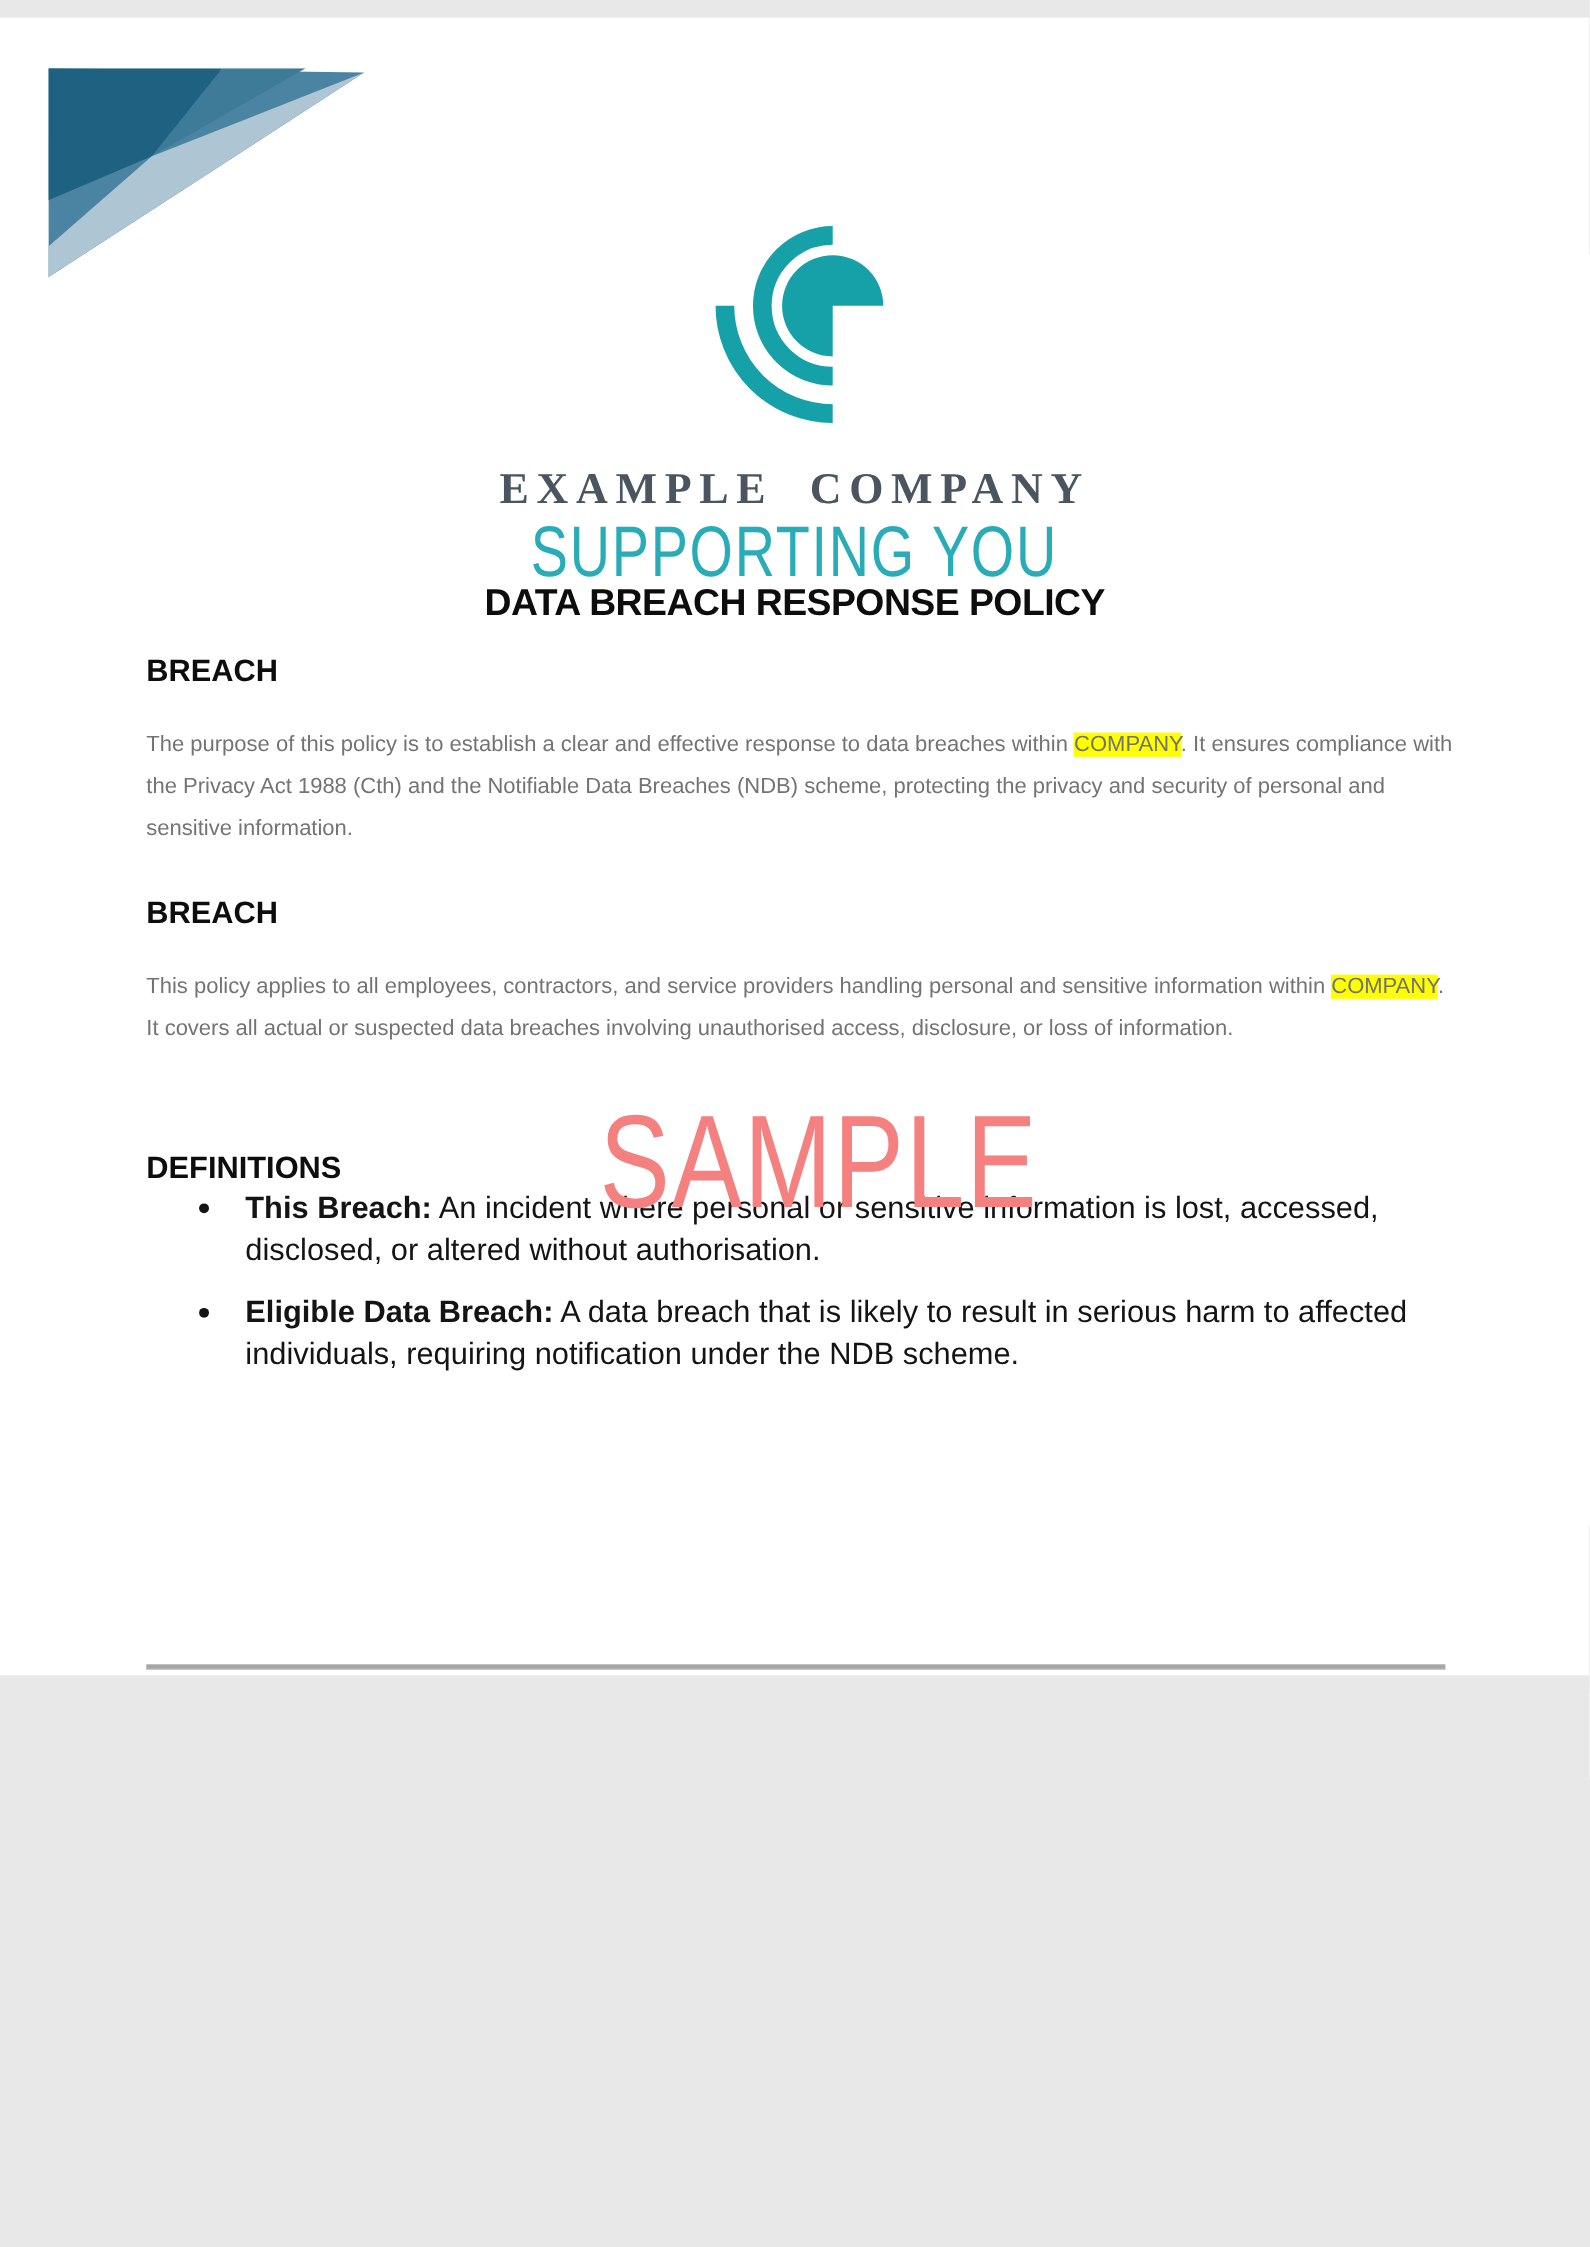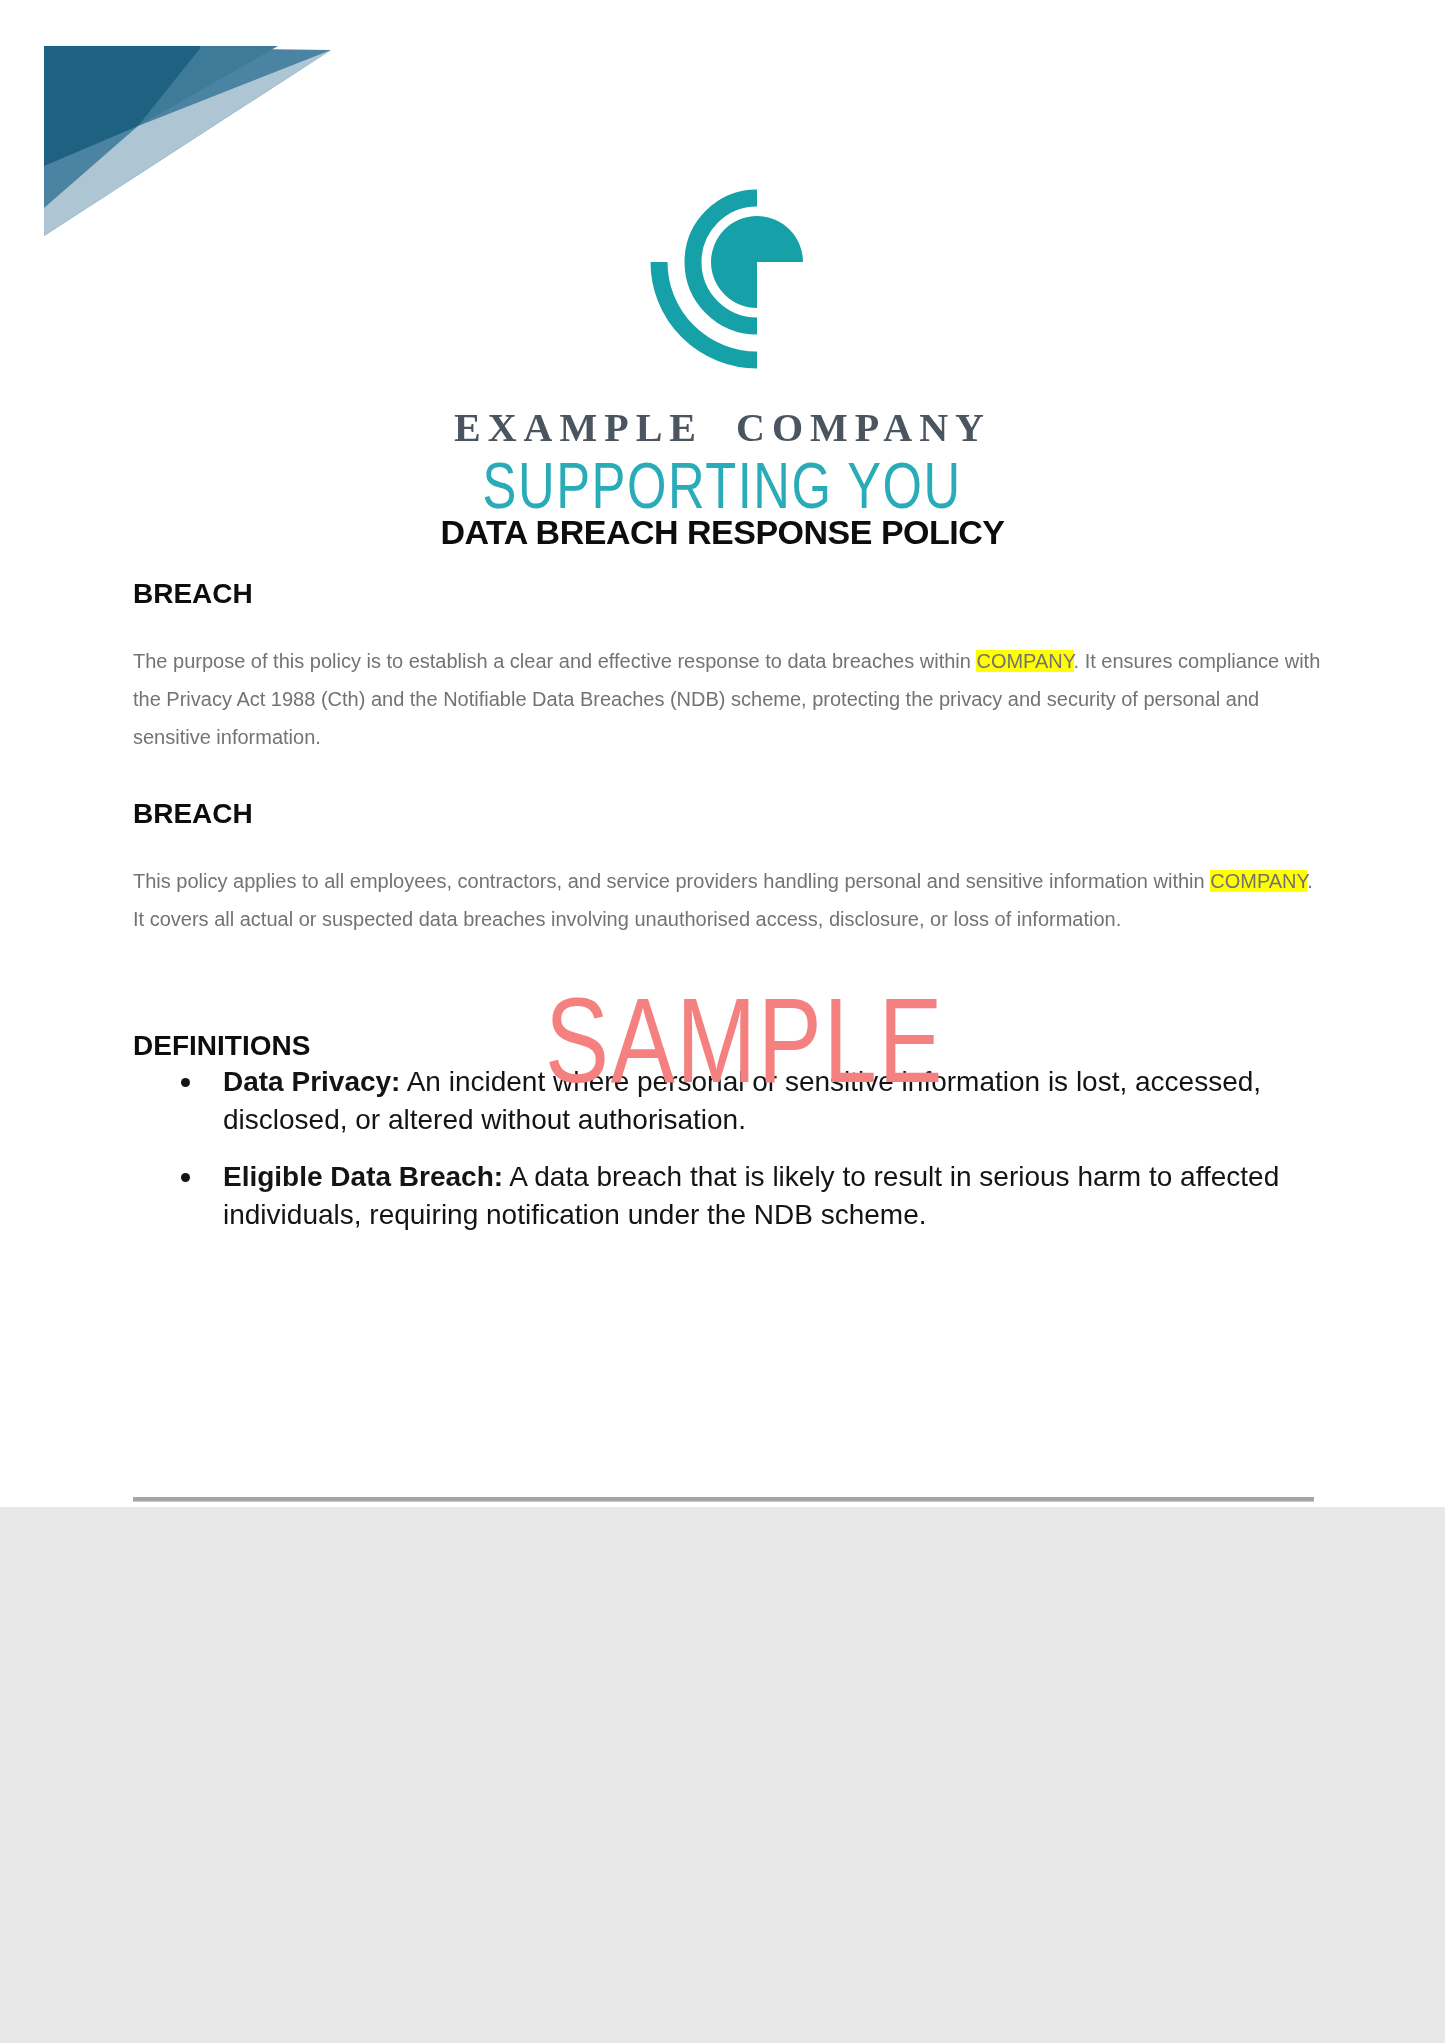--- a/index.html
+++ b/index.html
@@ -1,19 +1,19 @@
 <!DOCTYPE html>
 <html><head>
 <meta charset="utf-8">
 <style>
   html,body{margin:0;padding:0;background:#e8e8e8;}
   .page{
     position:relative;
     width:1445px;height:1507px;
-    margin:0 auto;
+    margin:16px auto;
     background:#ffffff;
     font-family:"Liberation Sans", sans-serif;
     color:#111;
     overflow:hidden;
   }
   .corner-accent{position:absolute;left:44px;top:46px;}
   .logo{position:absolute;left:637px;top:142px;}
   .brand{
     position:absolute;left:0;right:0;top:404px;
     text-align:center;
@@ -135,21 +135,21 @@
   <p class="para p-scope"><span>This policy applies to all employees, contractors, and service providers handling personal and sensitive information within </span><span class="hl">COMPANY</span><span>. It covers all actual or suspected data breaches involving unauthorised access, disclosure, or loss of information.</span></p>
 
   <div class="watermark">
     <span class="squeeze">SAMPLE</span>
   </div>
 
   <div class="section-heading h-definitions">DEFINITIONS</div>
   <ul class="def-list">
 
       <li>
-        <span class="def-term">Data Privacy:</span>
+        <span class="def-term">This Breach:</span>
         <span>An incident where personal or sensitive information is lost, accessed, disclosed, or altered without authorisation.</span>
       </li>
 
       <li>
         <span class="def-term">Eligible Data Breach:</span>
         <span>A data breach that is likely to result in serious harm to affected individuals, requiring notification under the NDB scheme.</span>
       </li>
 
 
     </ul>

